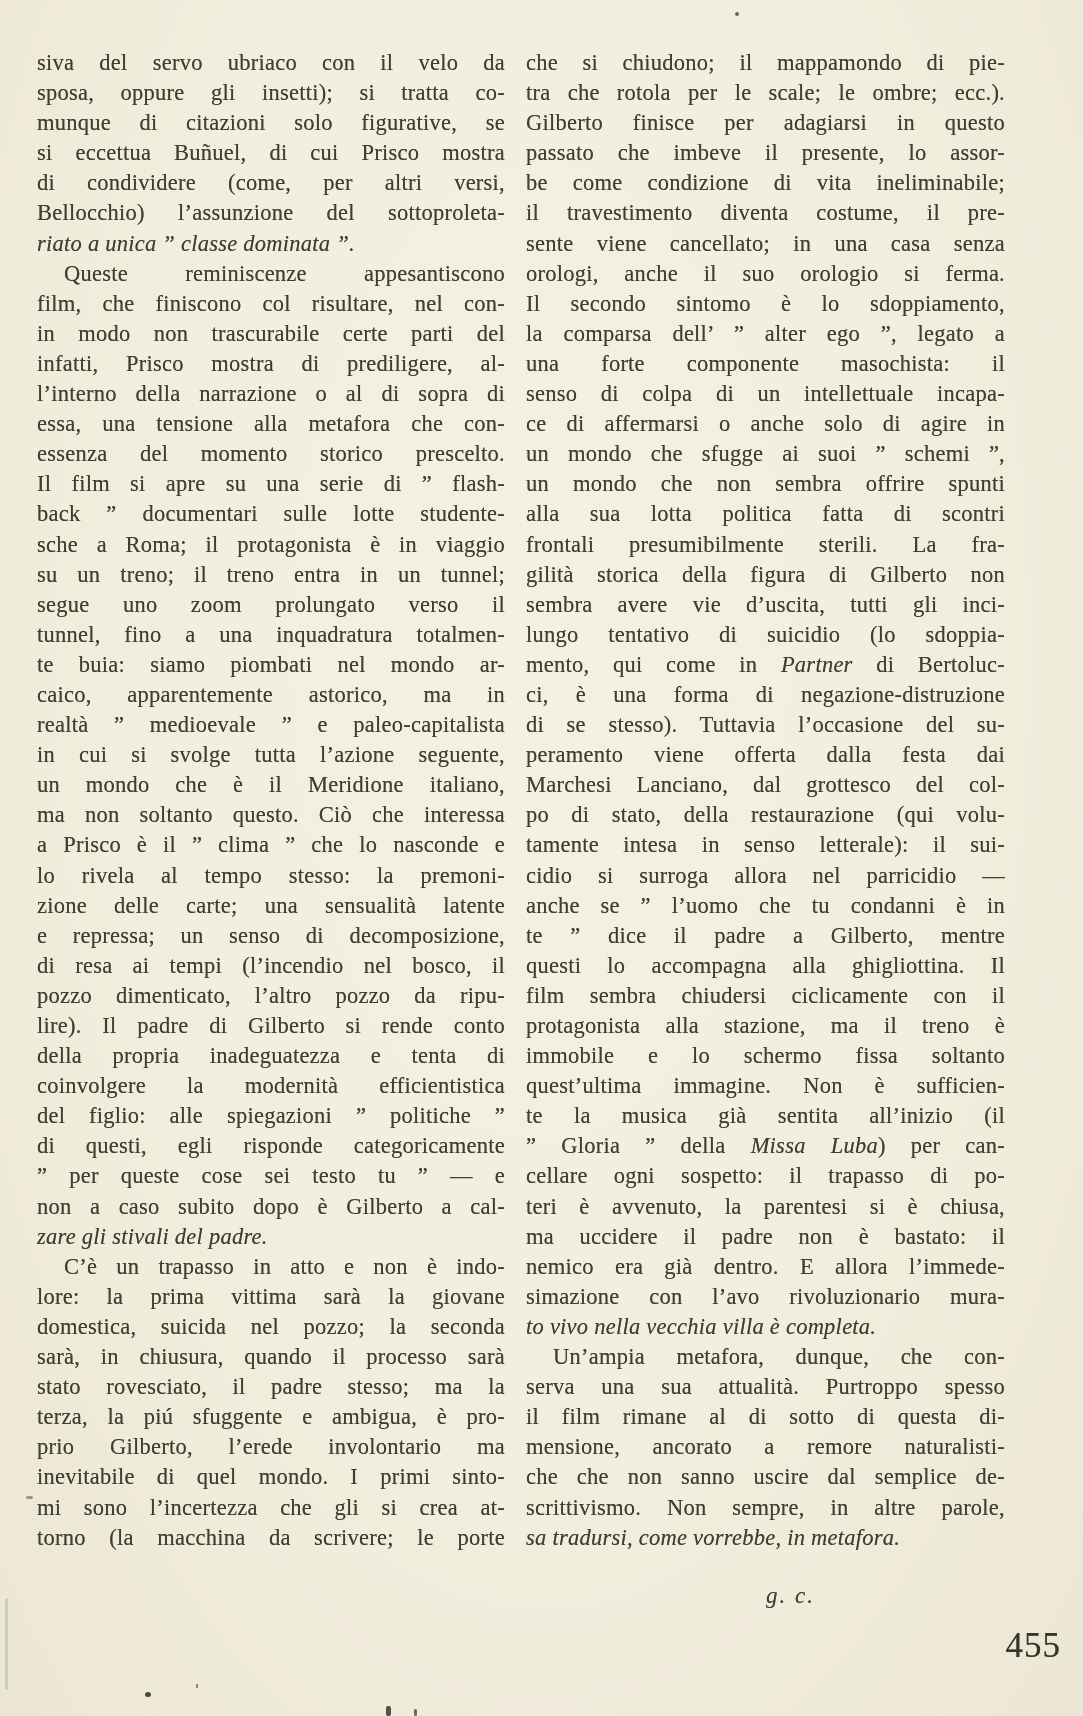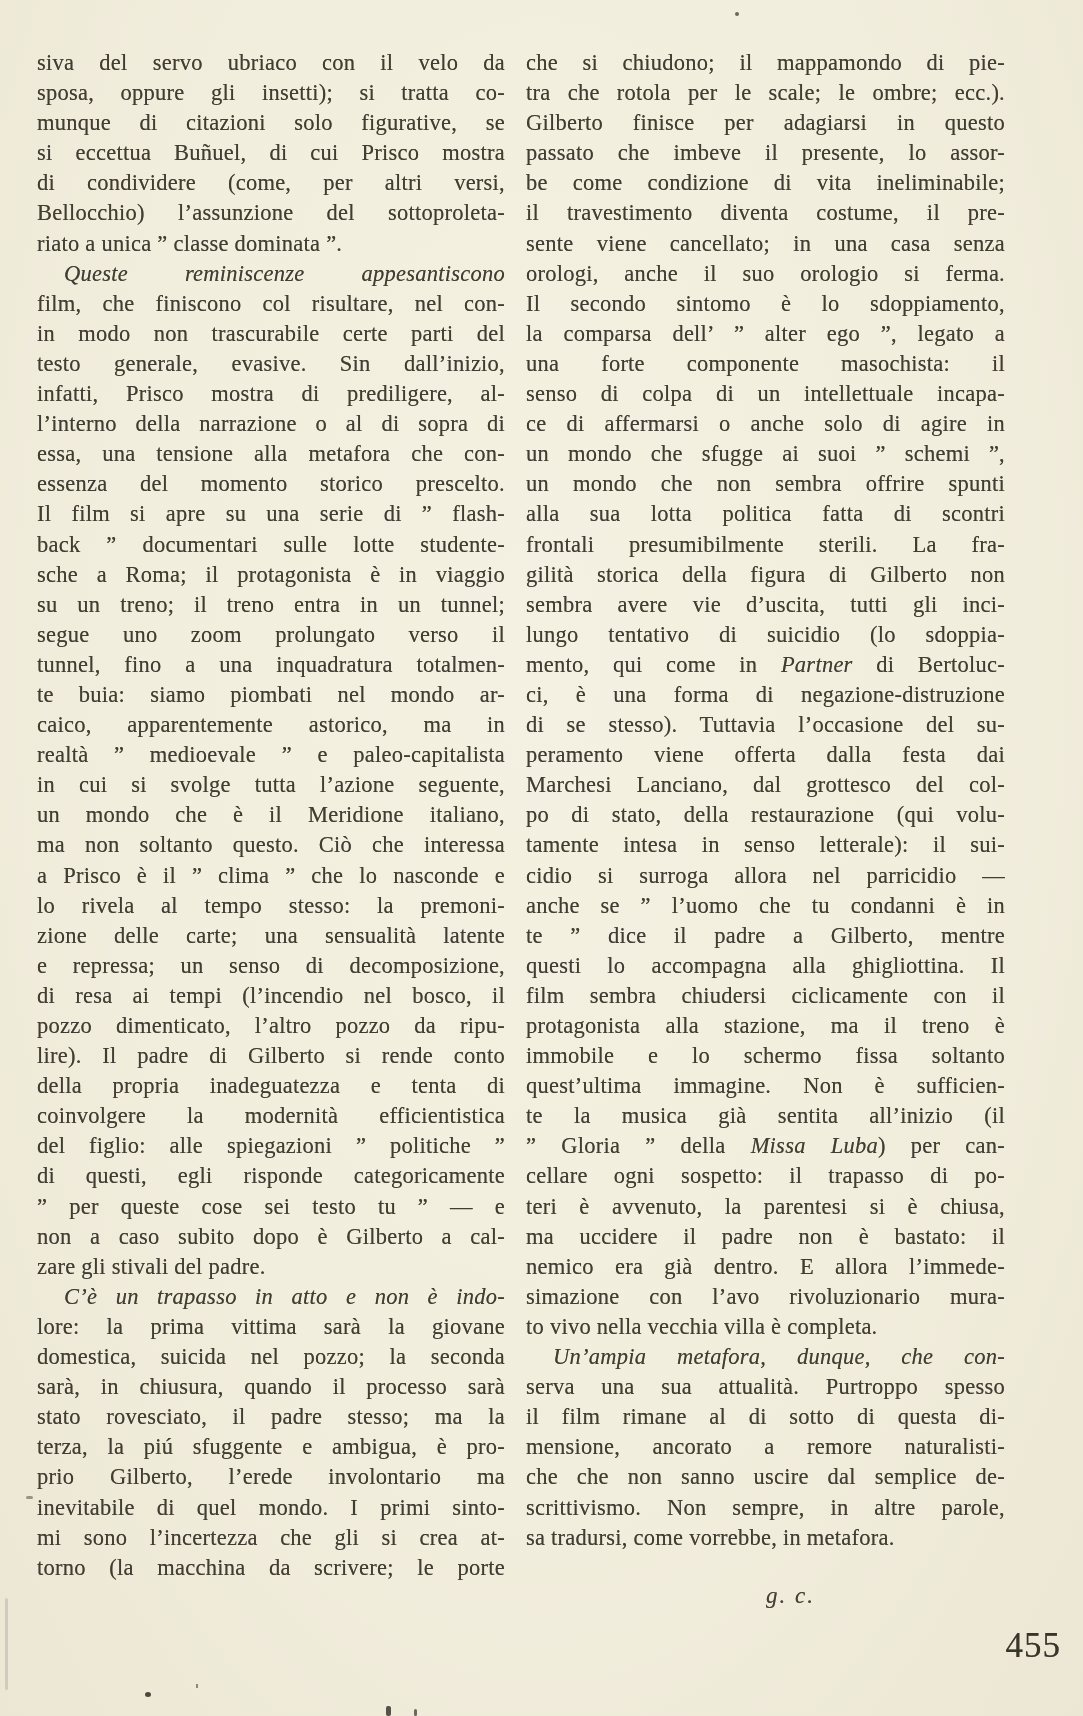--- a/index.html
+++ b/index.html
@@ -19,22 +19,22 @@
     position: absolute;
     top: 48px;
     font-size: 22.5px;
     line-height: 30.1px;
     letter-spacing: 0.25px;
     text-shadow: 0 0 0.5px rgba(62,57,44,0.6);
   }
   .col-left  { left: 37px;  width: 468px; }
   .col-right { left: 526px; width: 479px; }
   .line { text-align: justify; text-align-last: justify; white-space: normal; }
-  .line.end { text-align-last: left; }
-  .line.indent { text-indent: 27px; font-style: italic; }
+  .line.end { text-align-last: left; font-style: italic; }
+  .line.indent { text-indent: 27px; }
   .signature {
     position: absolute;
     left: 551px; top: 1583px; width: 479px;
     text-align: center;
     font-style: italic;
     font-size: 23px;
     letter-spacing: 2px;
     color: #454135;
     text-shadow: 0 0 0.5px rgba(62,57,44,0.6);
   }
@@ -63,21 +63,20 @@
       <div class="line">siva del servo ubriaco con il velo da</div>
       <div class="line">sposa, oppure gli insetti); si tratta co-</div>
       <div class="line">munque di citazioni solo figurative, se</div>
       <div class="line">si eccettua Buñuel, di cui Prisco mostra</div>
       <div class="line">di condividere (come, per altri versi,</div>
       <div class="line">Bellocchio) l’assunzione del sottoproleta-</div>
       <div class="line end">riato a unica ” classe dominata ”.</div>
       <div class="line indent">Queste reminiscenze appesantiscono</div>
       <div class="line">film, che finiscono col risultare, nel con-</div>
       <div class="line">in modo non trascurabile certe parti del</div>
-      <div class="line">testo generale, evasive. Sin dall’inizio,</div>
       <div class="line">infatti, Prisco mostra di prediligere, al-</div>
       <div class="line">l’interno della narrazione o al di sopra di</div>
       <div class="line">essa, una tensione alla metafora che con-</div>
       <div class="line">essenza del momento storico prescelto.</div>
       <div class="line">Il film si apre su una serie di ” flash-</div>
       <div class="line">back ” documentari sulle lotte studente-</div>
       <div class="line">sche a Roma; il protagonista è in viaggio</div>
       <div class="line">su un treno; il treno entra in un tunnel;</div>
       <div class="line">segue uno zoom prolungato verso il</div>
       <div class="line">tunnel, fino a una inquadratura totalmen-</div>

